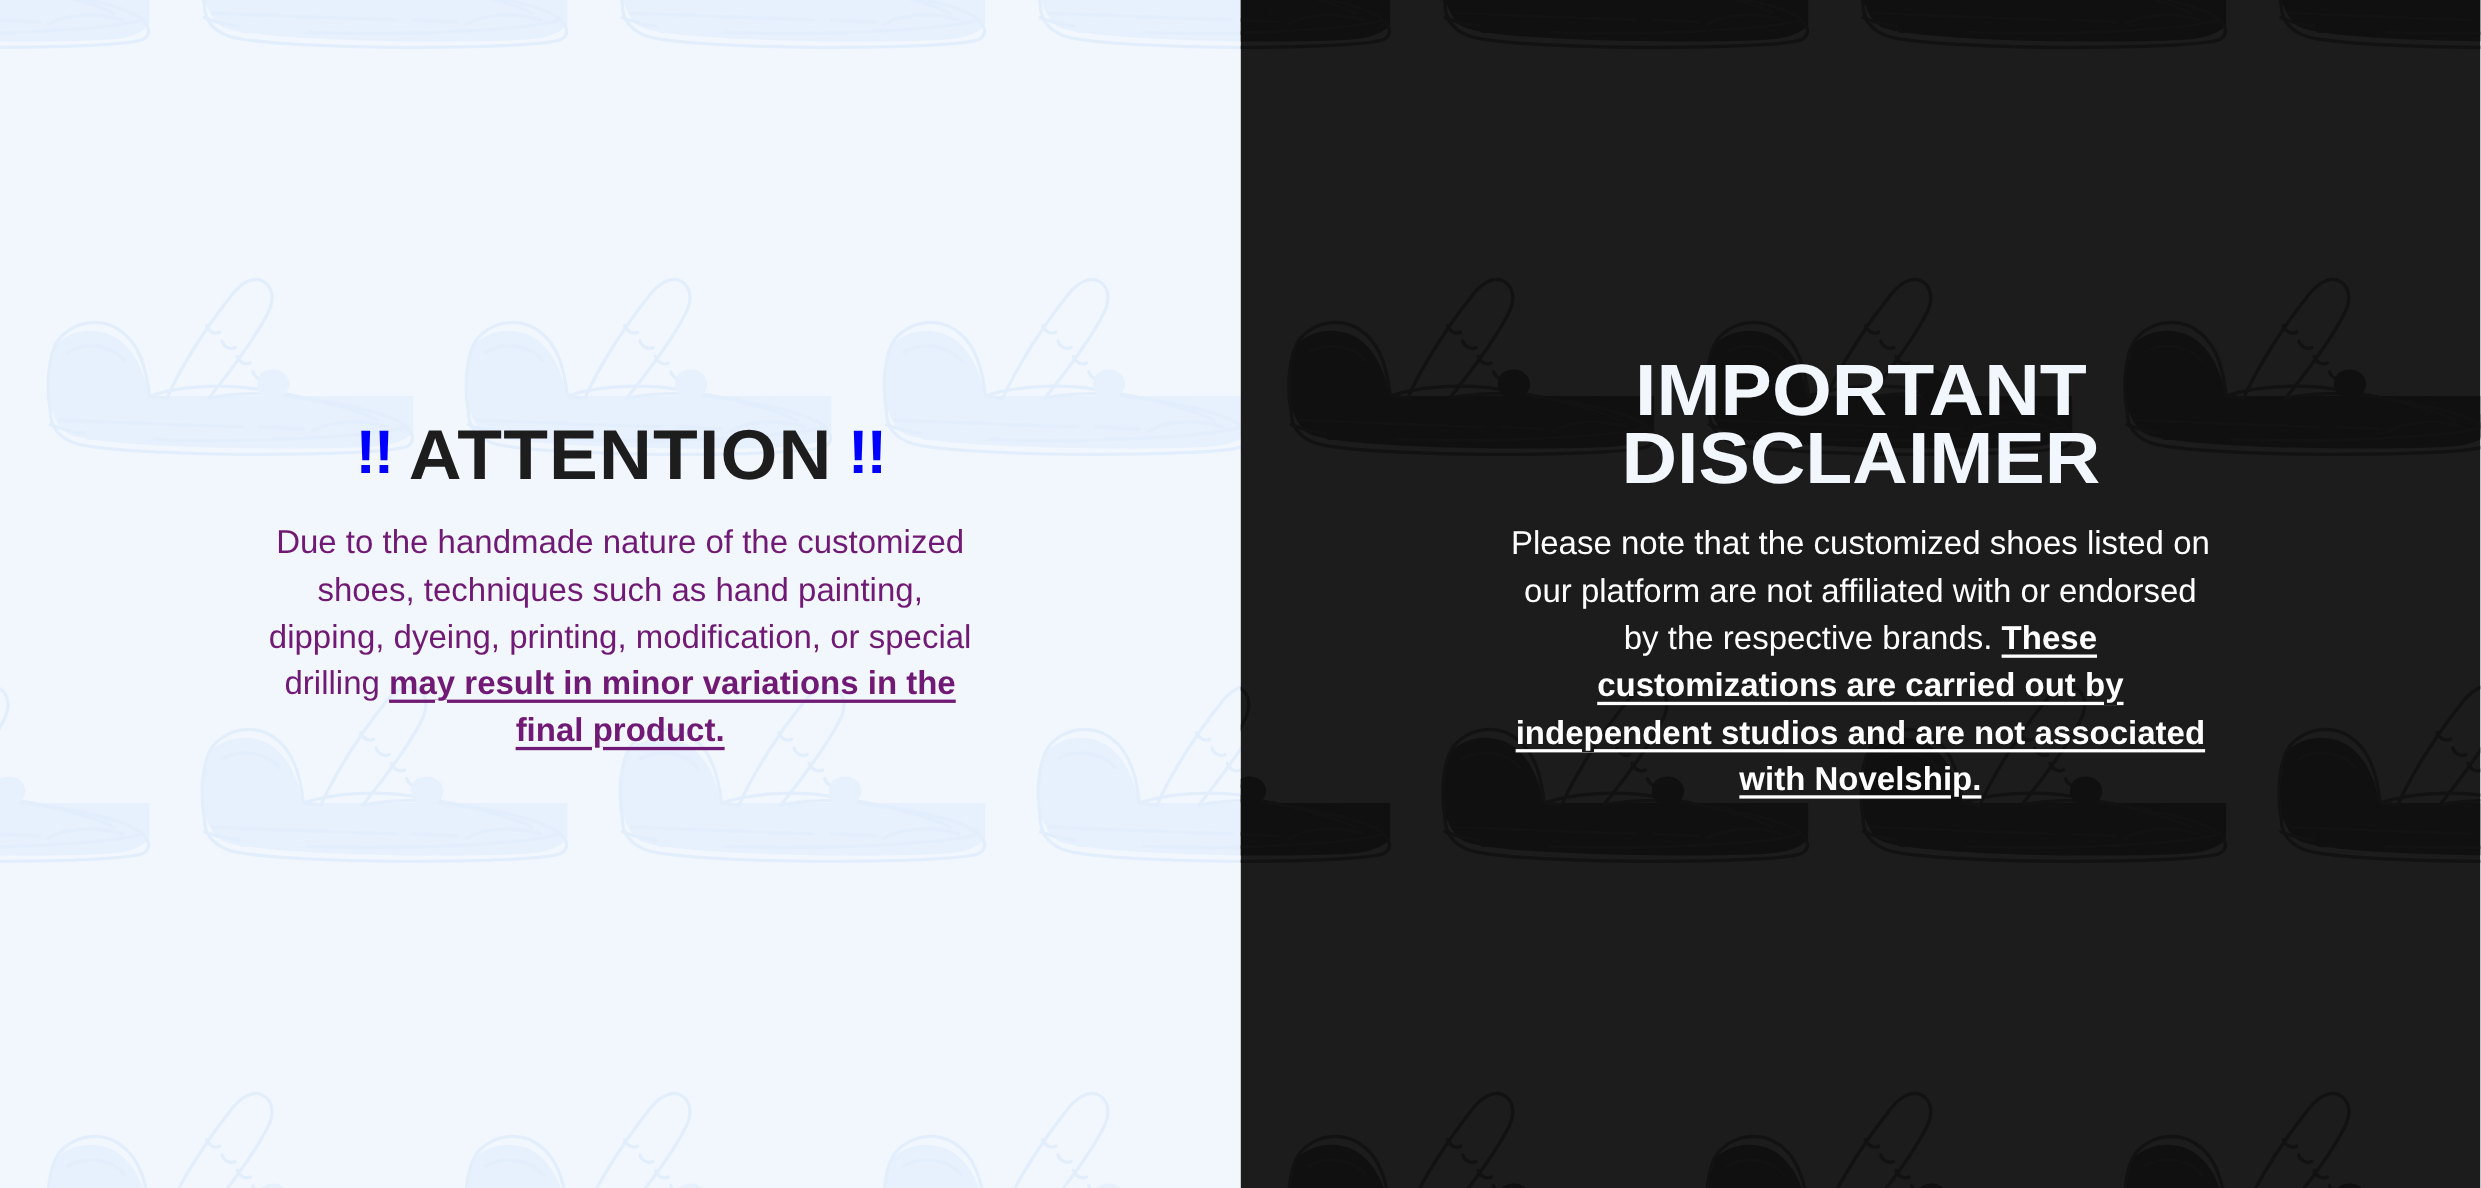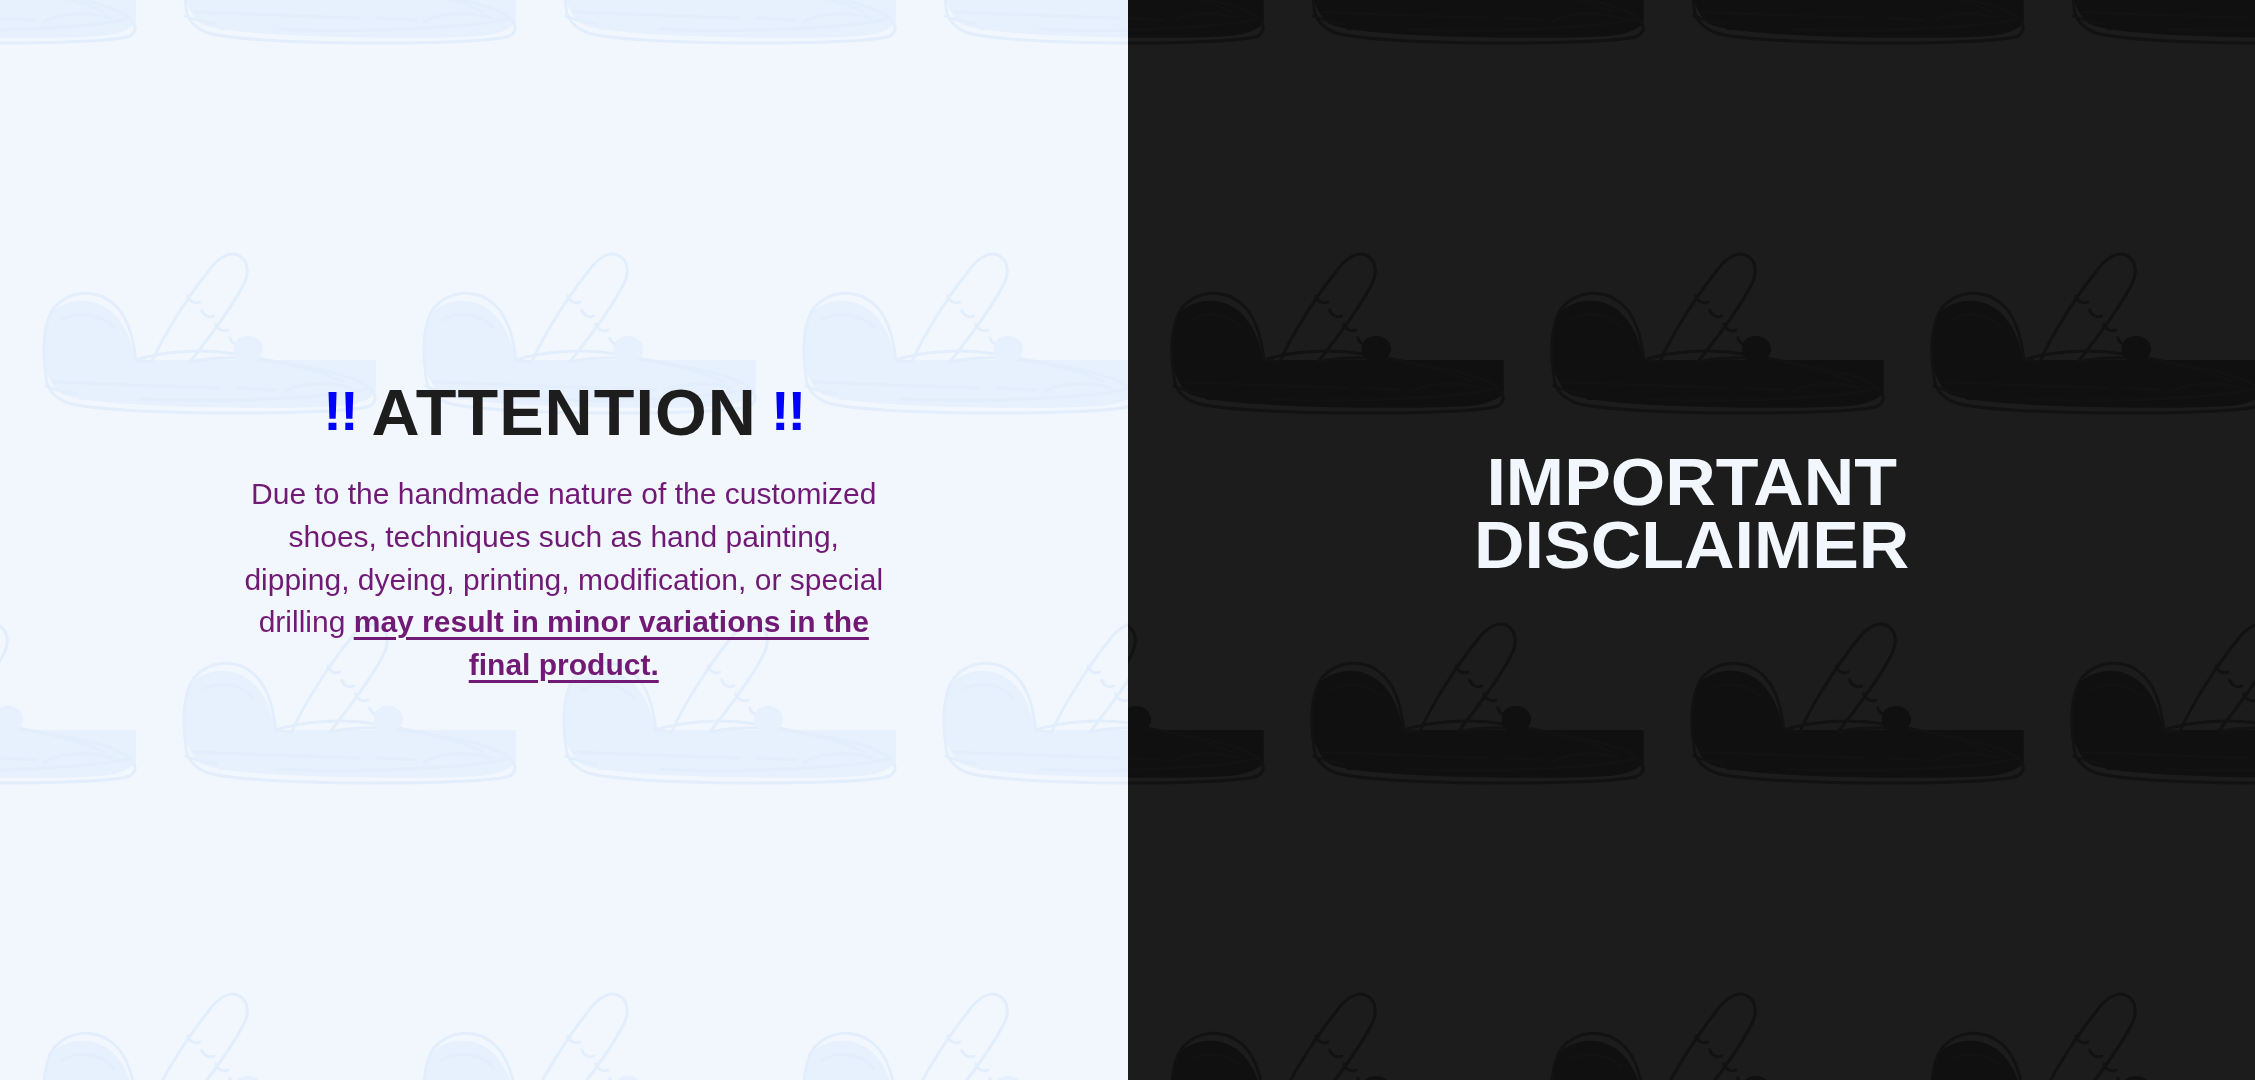--- a/index.html
+++ b/index.html
@@ -245,16 +245,19 @@
         <use href="#sneakerD" x="840" y="990"></use>
         <use href="#sneakerD" x="1220" y="990"></use>
       </svg>
     </div>
 
     <div class="content content-right">
       <h1 class="heading-right">
         <span class="line">IMPORTANT</span>
         <span class="line">DISCLAIMER</span>
       </h1>
+      <p class="body-copy body-right">
+        <span>Please note that the customized shoes listed on our platform are not affiliated with or endorsed by the respective brands. </span><span class="emph">These customizations are carried out by independent studios and are not associated with Novelship.</span>
+      </p>
     </div>
   </section>
 
 </div>
 
 </body></html>

